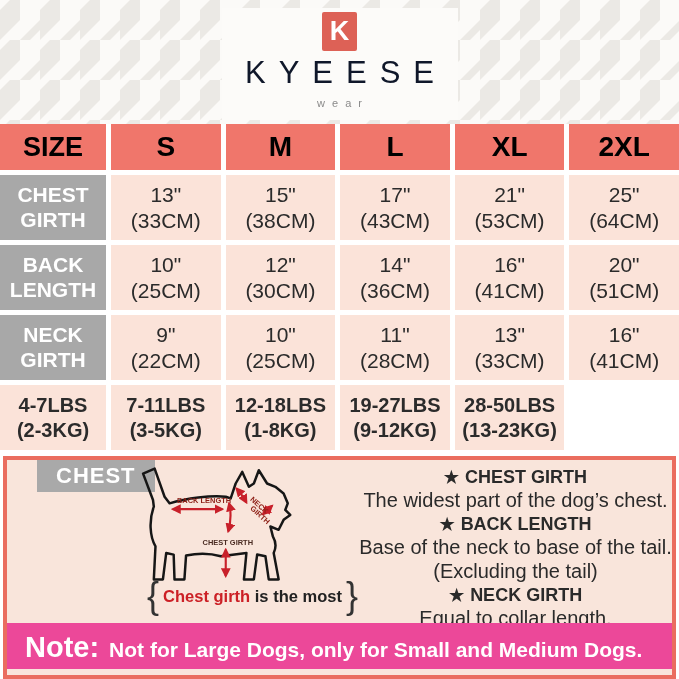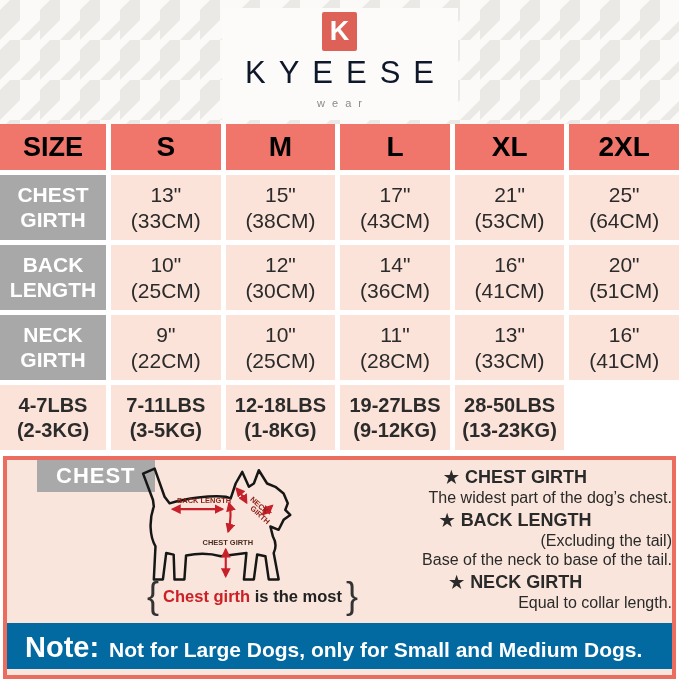--- a/index.html
+++ b/index.html
@@ -63,24 +63,24 @@
   .callout {
     position: absolute; left: 138px; top 122px; top: 120px; width: 215px;
     display: flex; align-items: center; justify-content: center; gap: 4px;
     color: #222; font-weight: bold; font-size: 16.5px; line-height: 1.1; text-align: center;
   }
   .callout .brace { font-size: 36px; font-weight: 400; color: #333; line-height: 0.9; }
   .callout .red { color: #cc2026; }
   .defs-col { flex: 1; padding-top: 4px; text-align: center; color: #2a2a2a; }
   .def-head { font-weight: bold; font-size: 18px; margin-top: 3px; }
   .def-head .star { font-size: 17px; margin-right: 6px; }
-  .def-desc { font-size: 16px; line-height: 1.12; margin-top: 1px; text-align: right; }
+  .def-desc { font-size: 20px; line-height: 1.12; margin-top: 1px; }
   .note-banner {
     position: absolute; left: 0; right: 0; bottom: 6px; height: 46px;
-    background: #0369a1; color: #fff;
+    background: #ec4899; color: #fff;
     display: flex; align-items: baseline; padding: 8px 0 0 18px; gap: 10px;
   }
   .note-label { font-weight: bold; font-size: 29px; }
   .note-text { font-weight: bold; font-size: 21px; }
 </style>
 </head>
 <body>
 
 <div class="header">
   <svg class="bg" width="679" height="124" aria-hidden="true">
@@ -242,22 +242,22 @@
       </div>
     </div>
 
     <div class="defs-col">
       <div class="def-item">
         <div class="def-head"><span class="star">★</span><span>CHEST GIRTH</span></div>
         <div class="def-desc">The widest part of the dog’s chest.</div>
       </div>
       <div class="def-item">
         <div class="def-head"><span class="star">★</span><span>BACK LENGTH</span></div>
+        <div class="def-desc">Base of the neck to base of the tail.</div>
         <div class="def-desc">(Excluding the tail)</div>
-        <div class="def-desc">Base of the neck to base of the tail.</div>
       </div>
       <div class="def-item">
         <div class="def-head"><span class="star">★</span><span>NECK GIRTH</span></div>
         <div class="def-desc">Equal to collar length.</div>
       </div>
     </div>
   </div>
 
   <div class="note-banner">
     <span class="note-label">Note:</span>

